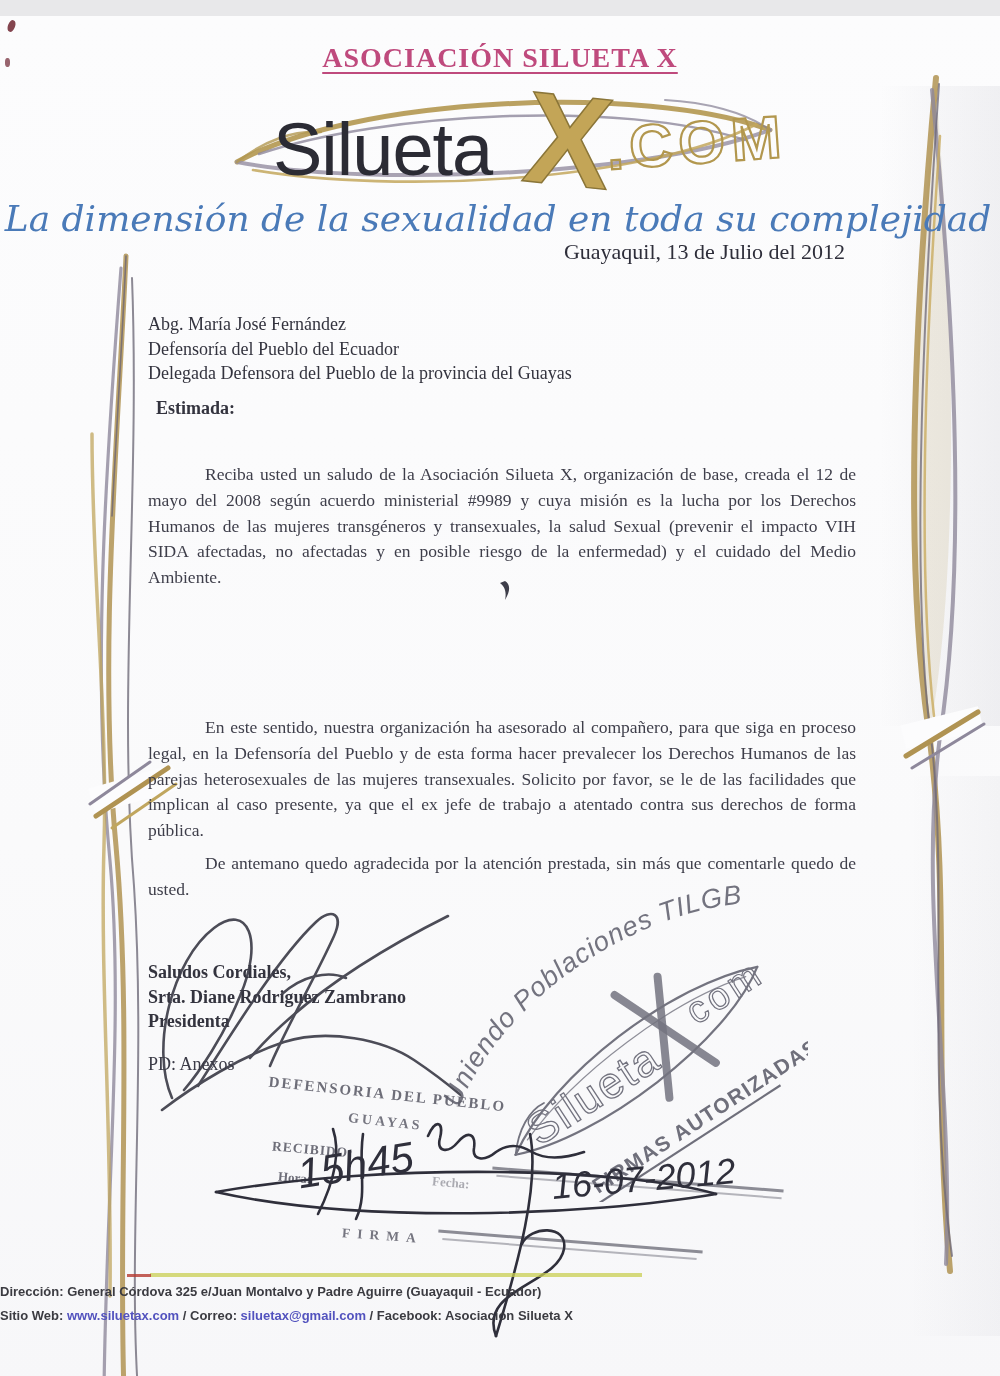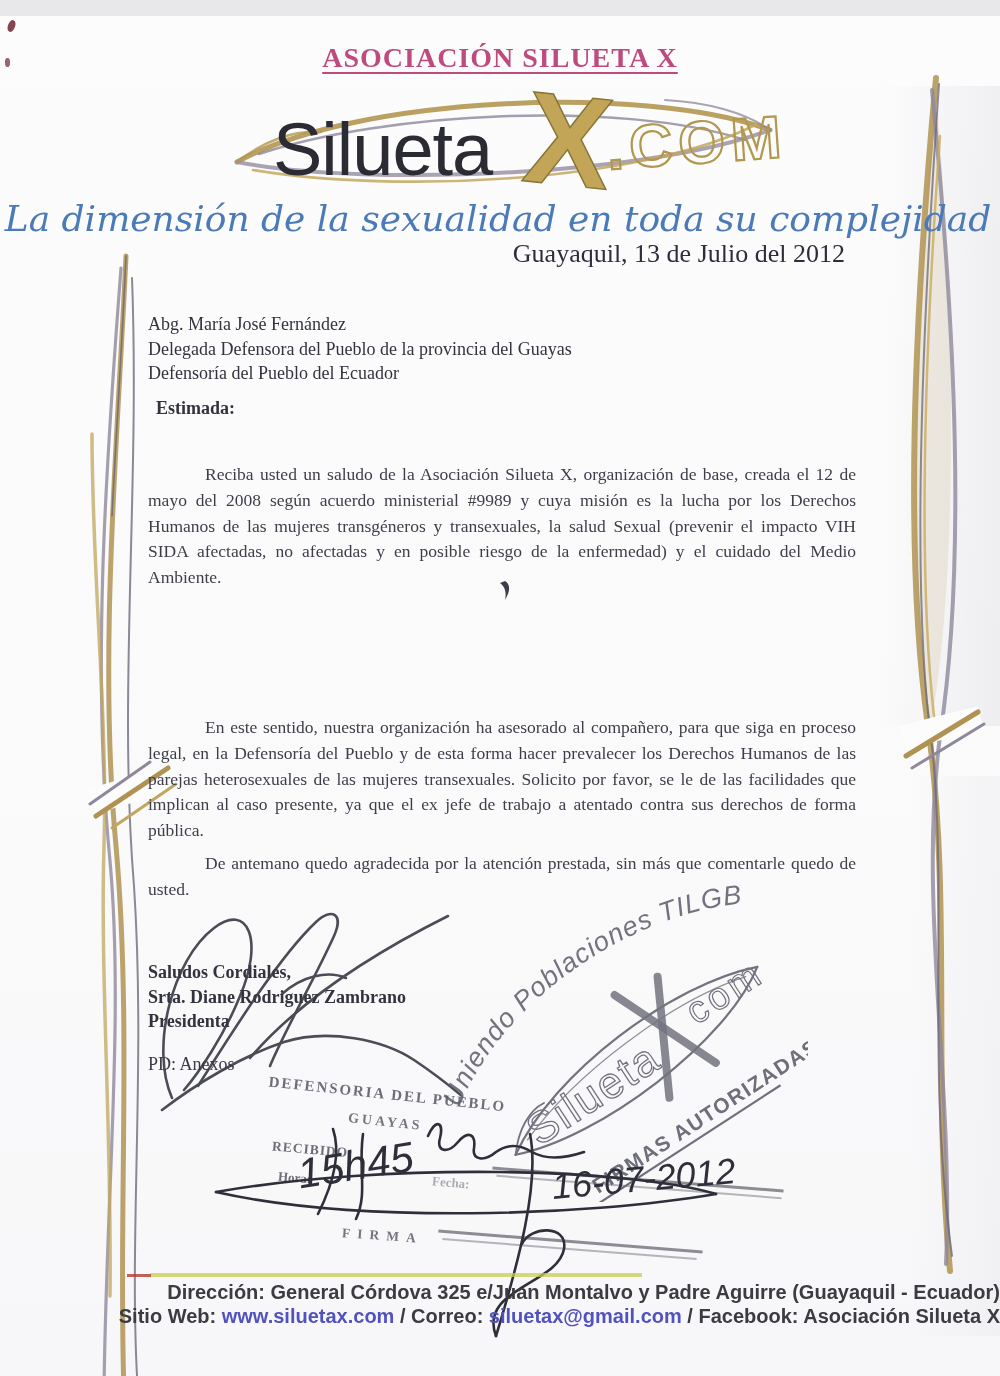--- a/index.html
+++ b/index.html
@@ -5,38 +5,38 @@
   html,body{margin:0;padding:0;background:#e8e8ea;}
   .page{position:relative;width:1000px;height:1376px;margin:16px auto;overflow:hidden;
         background:linear-gradient(180deg,#fcfcfd 0%,#fafafb 60%,#f7f7f9 100%);
         font-family:"Liberation Serif",serif;color:#3e3e4a;}
   .abs{position:absolute;}
   .title{left:0;right:0;top:26px;text-align:center;font-size:28px;font-weight:bold;
          letter-spacing:1px;color:#bf4a7d;text-decoration:underline;
          text-underline-offset:5px;text-decoration-thickness:2px;}
   .tagline{left:0;right:4px;top:182px;text-align:center;font-family:"DejaVu Serif",serif;
            font-style:italic;font-size:36px;color:#4a7ab8;}
-  .dateline{right:155px;top:223px;font-size:26px;color:#2e2e3a;}
+  .dateline{right:155px;top:223px;font-size:22px;color:#2e2e3a;}
   .recipient{left:148px;top:296px;font-weight:normal;font-size:18px;line-height:24.5px;color:#33333e;}
   .salutation{left:156px;top:382px;font-weight:bold;font-size:18px;color:#33333e;}
   .para{left:148px;width:708px;font-size:17.5px;line-height:25.8px;text-align:justify;
         text-indent:57px;color:#3e3e4a;}
   .closing{left:148px;top:944px;font-weight:bold;font-size:18px;line-height:24.5px;color:#33333e;}
   .ps{left:148px;top:1038px;font-size:18px;color:#3a3a46;}
   .stamp-box{left:252px;top:1064px;width:450px;height:200px;}
   .stamp-box div{position:absolute;font-family:"Liberation Serif",serif;font-weight:bold;color:#5f5f6b;white-space:nowrap;}
   .st1{left:16px;top:6px;font-size:15px;letter-spacing:2px;transform:rotate(6deg);opacity:.9;}
   .st2{left:96px;top:34px;font-size:14px;letter-spacing:3px;transform:rotate(6deg);opacity:.85;}
   .st3{left:20px;top:62px;font-size:13.5px;letter-spacing:1px;transform:rotate(5deg);opacity:.9;}
   .st4{left:26px;top:90px;font-size:13px;transform:rotate(5deg);opacity:.9;}
   .st5{left:180px;top:95px;font-size:13px;transform:rotate(5deg);opacity:.5;}
   .st6{left:90px;top:148px;font-size:13.5px;letter-spacing:7px;transform:rotate(4deg);opacity:.85;}
   .ln{position:absolute;background:#70707c;height:2.5px;}
-  .footer{left:0;right:0;top:1264px;text-align:right;font-family:"Liberation Sans",sans-serif;
-          font-weight:bold;font-size:20px;line-height:24px;color:#3b3b41;}
+  .footer{left:0;right:0;top:1264px;text-align:left;font-family:"Liberation Sans",sans-serif;
+          font-weight:bold;font-size:13px;line-height:24px;color:#3b3b41;}
   .flink{color:#5252be;}
   .speck{background:#6e2430;border-radius:45%;}
   .hl-yellow{left:150px;top:1257px;width:492px;height:4px;background:#c9cf52;opacity:.75;}
   .hl-red{left:127px;top:1258px;width:24px;height:3px;background:#b53a31;opacity:.8;}
   .edge-shade{right:0;top:70px;width:120px;height:640px;
               background:linear-gradient(to right,rgba(0,0,0,0),rgba(150,150,165,.12));}
   .edge-shade2{right:0;top:760px;width:90px;height:560px;
               background:linear-gradient(to right,rgba(0,0,0,0),rgba(150,150,165,.07));}
   svg text{font-family:"Liberation Sans",sans-serif;}
 </style>
@@ -91,22 +91,22 @@
     <text x="48" y="103" font-size="74" fill="#2b2b34" letter-spacing="-1">Silueta</text>
     <text x="300" y="114" font-size="130" font-weight="bold" fill="#c3a557" stroke="#8a7538" stroke-width="1.5" transform="rotate(6 350 70)">X</text>
     <text x="382" y="92" font-size="60" font-weight="bold" letter-spacing="6" fill="none" stroke="#b2974e" stroke-width="2.2" transform="rotate(-4 460 80)">.COM</text>
   </svg>
 
   <div class="abs tagline">La dimensión de la sexualidad en toda su complejidad</div>
   <div class="abs dateline">Guayaquil, 13 de Julio del 2012</div>
 
   <div class="abs recipient">
     <div>Abg. María José Fernández</div>
+    <div>Defensoría del Pueblo del Ecuador</div>
     <div>Delegada Defensora del Pueblo de la provincia del Guayas</div>
-    <div>Defensoría del Pueblo del Ecuador</div>
   </div>
   <div class="abs salutation">Estimada:</div>
 
   <div class="abs para" style="top:446px;">Reciba usted un saludo de la Asociación Silueta X, organización de base, creada el 12 de mayo del 2008 según acuerdo ministerial #9989 y cuya misión es la lucha por los Derechos Humanos de las mujeres transgéneros y transexuales, la salud Sexual (prevenir el impacto VIH SIDA afectadas, no afectadas y en posible riesgo de la enfermedad) y el cuidado del Medio Ambiente.</div>
 
   <svg class="abs" style="left:500px;top:565px;" width="12" height="20" viewBox="0 0 12 20">
     <path d="M5,0 C10,3 11,9 5,19 C7,10 4,5 0,2 Z" fill="#3e3e4a"></path>
   </svg>
 
   <div class="abs para" style="top:699px;">En este sentido, nuestra organización ha asesorado al compañero, para que siga en proceso legal, en la Defensoría del Pueblo y de esta forma hacer prevalecer los Derechos Humanos de las parejas heterosexuales de las mujeres transexuales. Solicito por favor, se le de las facilidades que implican al caso presente, ya que el ex jefe de trabajo a atentado contra sus derechos de forma pública.</div>

